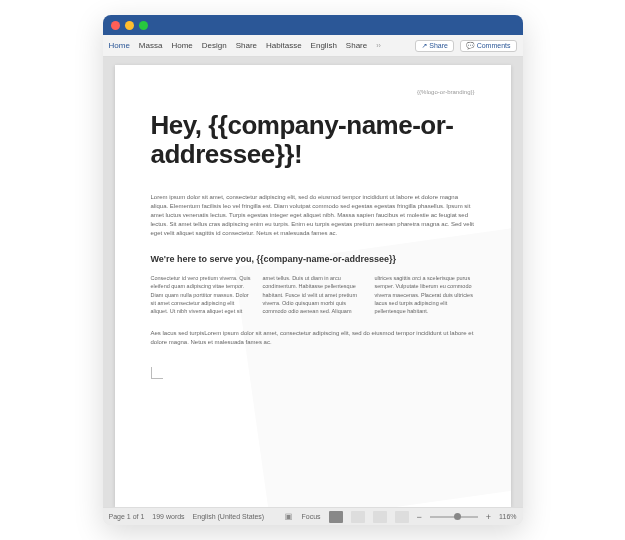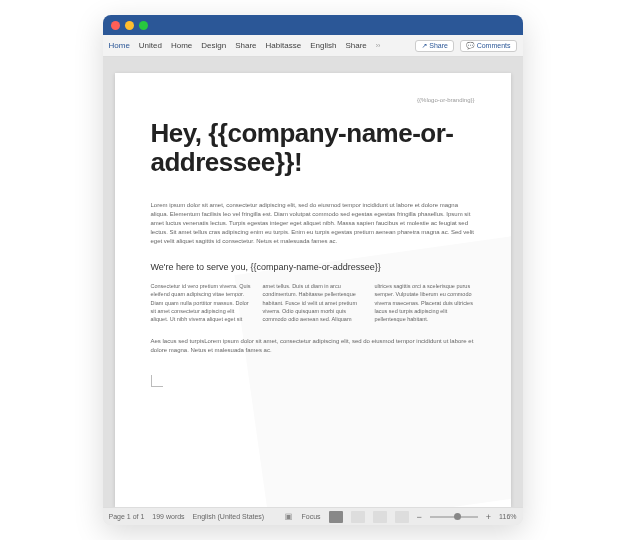--- a/index.html
+++ b/index.html
@@ -13,29 +13,29 @@
     .traffic.yellow { background: #ffbd2e; }
     .traffic.green { background: #27c93f; }
     
     .ribbon-tabs { height: 22px; background: #f3f3f3; display: flex; align-items: center; padding: 0 6px; font-size: 8px; color: #444; gap: 9px; border-bottom: 1px solid #ddd; }
     .ribbon-tabs .tab { cursor: pointer; }
     .ribbon-tabs .tab.active { color: #2b5797; font-weight: 500; }
     .ribbon-tabs .more { color: #999; font-size: 7px; }
     .ribbon-right { margin-left: auto; display: flex; gap: 6px; align-items: center; }
     .share-btn, .comments-btn { border: 1px solid #ccc; border-radius: 3px; padding: 1px 5px; font-size: 7px; background: #fff; display: flex; align-items: center; gap: 2px; cursor: pointer; color: #2b5797; }
     
-    .doc-area { flex: 1; background: #e0e0e0; overflow: hidden; position: relative; padding: 16px 12px 0 12px; }
+    .doc-area { flex: 1; background: #e0e0e0; overflow: hidden; position: relative; padding: 8px 12px 0 12px; }
     .page { width: 100%; height: 100%; background: #fff; box-shadow: 0 1px 4px rgba(0,0,0,0.15); padding: 24px 36px; position: relative; overflow: hidden; }
     .page::before { content:""; position: absolute; right:-40px; top:180px; width:300px; height:260px; background: #fafafa; transform: rotate(-8deg); z-index:0; }
     .page > * { position: relative; z-index:1; }
     
     .branding-slot { text-align: right; font-size: 6px; color: #999; margin-bottom: 16px; }
     .headline { font-size: 26px; font-weight: 800; line-height: 1.12; color: #222; font-family: Arial, sans-serif; margin-bottom: 24px; letter-spacing: -0.5px; }
     .body-para { font-size: 6px; line-height: 1.5; color: #666; margin-bottom: 16px; }
-    .subhead { font-size: 9px; font-weight: 400; color: #333; margin-bottom: 10px; }
+    .subhead { font-size: 9px; font-weight: 700; color: #333; margin-bottom: 10px; }
     .columns { display: flex; gap: 12px; margin-bottom: 14px; }
     .col { flex: 1; font-size: 5.5px; line-height: 1.5; color: #666; }
     .body-small { font-size: 6px; line-height: 1.5; color: #666; margin-bottom: 20px; }
     .corner-mark { width: 12px; height: 12px; border-left: 1px solid #bbb; border-bottom: 1px solid #bbb; margin-top: 10px; }
     
     .statusbar { height: 18px; background: #ececec; display: flex; align-items: center; font-size: 7px; color: #666; padding: 0 6px; gap: 8px; border-top: 1px solid #ddd; }
     .statusbar .sep { flex: 1; }
     .status-icon { width: 10px; height: 10px; display: inline-flex; align-items: center; justify-content: center; font-size: 8px; color: #888; }
     .view-btn { width: 14px; height: 12px; background: #ddd; border-radius: 1px; display: inline-block; }
     .view-btn.active { background: #888; }
@@ -48,21 +48,21 @@
 
 <div class="window">
   <div class="titlebar">
     <div class="traffic red"></div>
     <div class="traffic yellow"></div>
     <div class="traffic green"></div>
   </div>
 
   <div class="ribbon-tabs">
     <span class="tab active">Home</span>
-    <span class="tab">United</span>
+    <span class="tab">Massa</span>
     <span class="tab">Home</span>
     <span class="tab">Design</span>
     <span class="tab">Share</span>
     <span class="tab">Habitasse</span>
     <span class="tab">English</span>
     <span class="tab">Share</span>
     <span class="more">››</span>
     <div class="ribbon-right">
       <div class="share-btn">
         <span class="icon-sm">↗</span>

